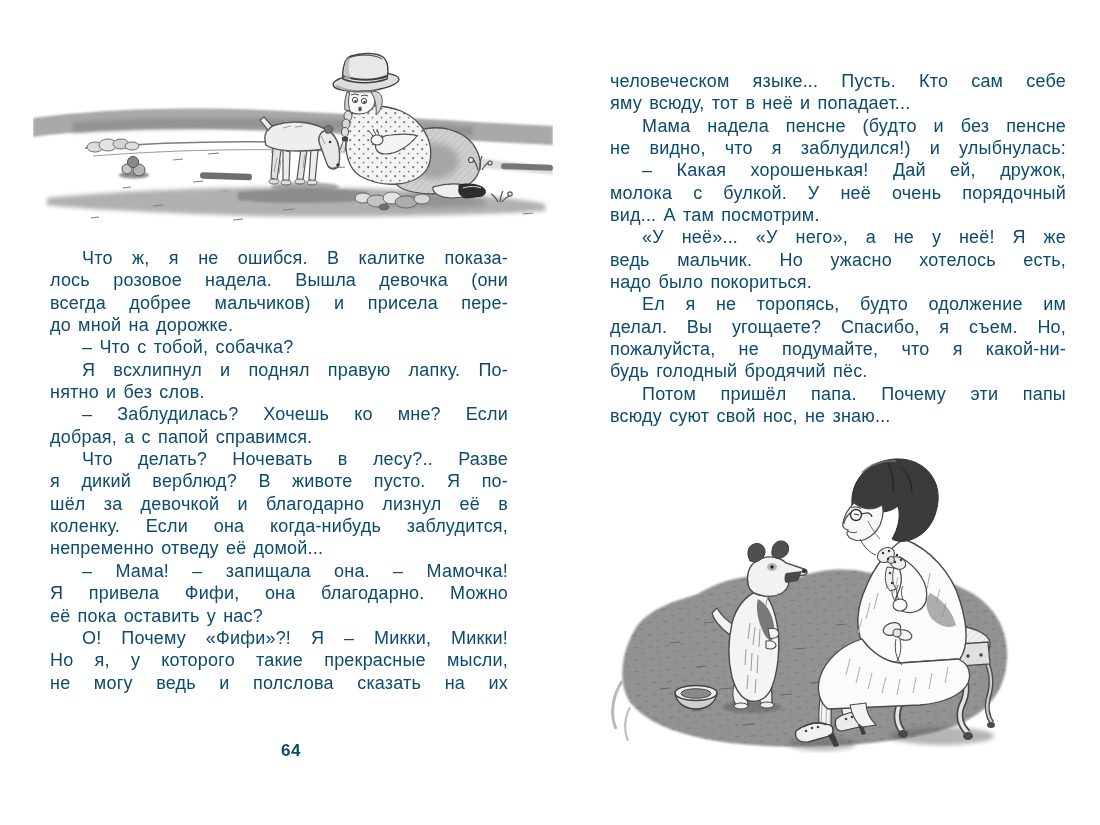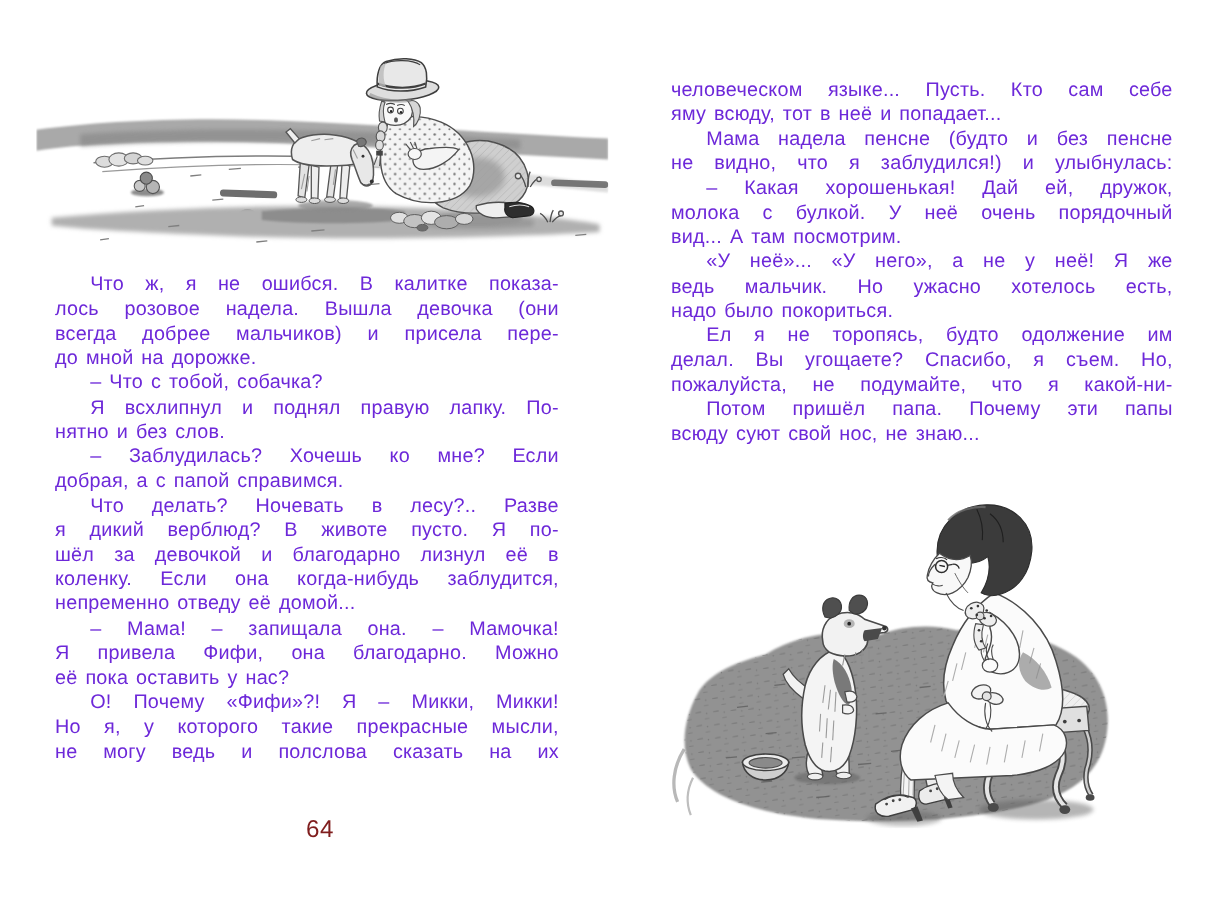--- a/index.html
+++ b/index.html
@@ -1,26 +1,26 @@
 <!DOCTYPE html>
 <html><head>
 <meta charset="utf-8">
 <style>
   html,body{margin:0;padding:0;}
   body{width:1100px;height:825px;background:#ffffff;font-family:"Liberation Sans",sans-serif;color:#1e1e1e;overflow:hidden;}
   .spread{position:relative;width:1100px;height:825px;background:#ffffff;}
   .illus{position:absolute;}
   .illus svg{display:block;}
-  .textblock{position:absolute;font-size:18px;line-height:22.35px;letter-spacing:.2px;word-spacing:2px;color:#6d28d9;}
+  .textblock{position:absolute;font-size:18px;line-height:22.35px;letter-spacing:.2px;word-spacing:2px;color:#0c4a6e;}
   .text-left{left:50px;top:247px;width:458px;}
   .text-right{left:610px;top:70px;width:456px;}
   .line{height:22.35px;white-space:normal;}
   .line.jst{text-align:justify;text-align-last:justify;}
   .line.ind{padding-left:32px;}
-  .pagenum{position:absolute;left:62px;top:741px;width:458px;text-align:center;font-size:22px;letter-spacing:.5px;color:#7f1d1d;}
+  .pagenum{position:absolute;left:62px;top:741px;width:458px;text-align:center;font-size:17px;letter-spacing:.5px;color:#0c4a6e;font-weight:bold;}
   .illus-left{left:33px;top:48px;}
   .illus-right{left:600px;top:443px;}
 </style>
 </head>
 <body>
 
 <div class="spread">
 
   <div>
 
@@ -220,20 +220,21 @@
         <div class="line jst">не видно, что я заблудился!) и улыбнулась:</div>
         <div class="line jst ind">– Какая хорошенькая! Дай ей, дружок,</div>
         <div class="line jst">молока с булкой. У неё очень порядочный</div>
         <div class="line">вид... А там посмотрим.</div>
         <div class="line jst ind">«У неё»... «У него», а не у неё! Я же</div>
         <div class="line jst">ведь мальчик. Но ужасно хотелось есть,</div>
         <div class="line">надо было покориться.</div>
         <div class="line jst ind">Ел я не торопясь, будто одолжение им</div>
         <div class="line jst">делал. Вы угощаете? Спасибо, я съем. Но,</div>
         <div class="line jst">пожалуйста, не подумайте, что я какой-ни-</div>
+        <div class="line">будь голодный бродячий пёс.</div>
         <div class="line jst ind">Потом пришёл папа. Почему эти папы</div>
         <div class="line">всюду суют свой нос, не знаю...</div>
       </div>
 
     <div class="illus illus-right">
       <svg width="414" height="310" viewBox="0 0 414 310" xmlns="http://www.w3.org/2000/svg">
         <defs>
           <filter id="blur1R" x="-20%" y="-20%" width="140%" height="140%">
               <feGaussianBlur stdDeviation="1.1"></feGaussianBlur>
             </filter>

